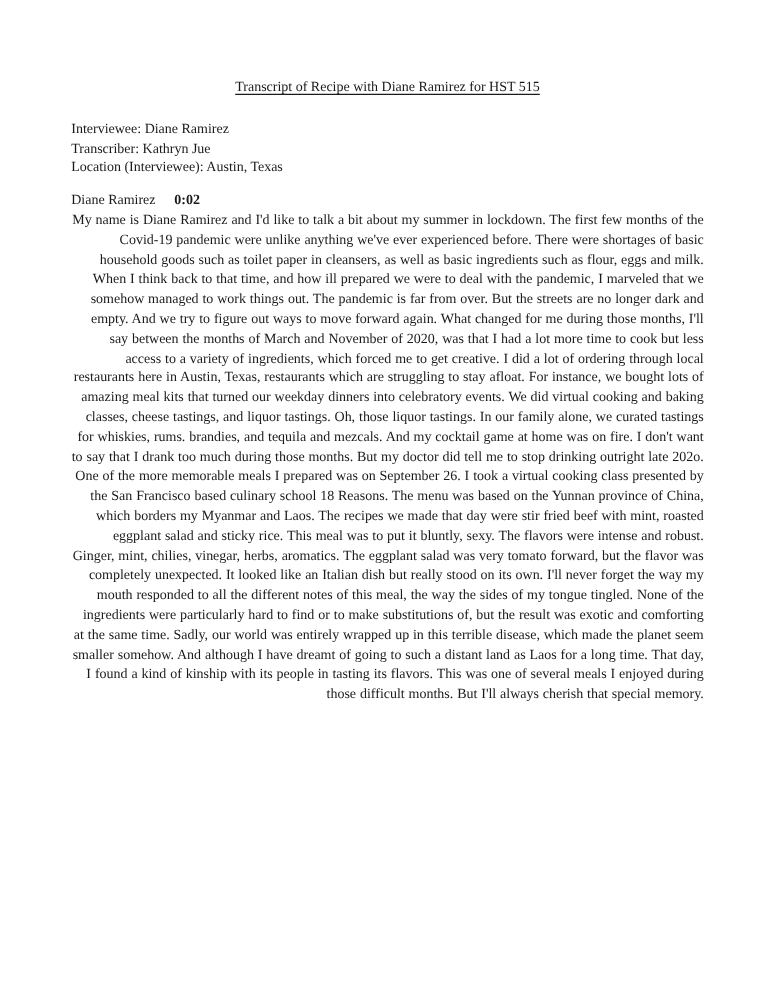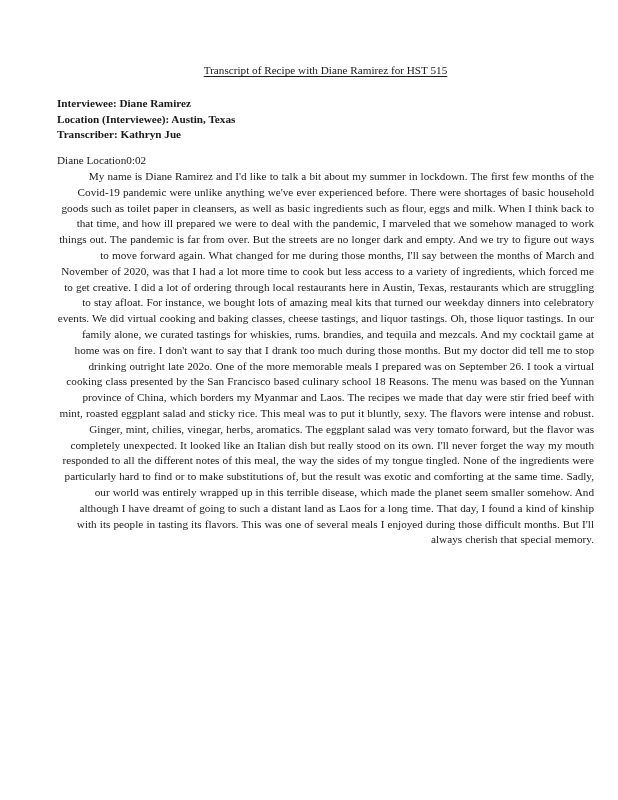--- a/index.html
+++ b/index.html
@@ -10,66 +10,66 @@
   body {
     width: 618px;
     height: 800px;
     overflow: hidden;
   }
   .page {
     box-sizing: border-box;
     width: 618px;
     height: 691px;
     background: #ffffff;
-    padding: 63px 24px 0 57px;
+    padding: 63px 55px 0 57px;
     font-family: "Liberation Serif", "DejaVu Serif", serif;
     font-size: 11.2px;
     line-height: 15.8px;
     color: #1a1a1a;
   }
   .title {
     margin: 0 0 17px 0;
     font-size: 11.2px;
     font-weight: normal;
     line-height: 15.8px;
     text-align: center;
     text-decoration: underline;
     text-underline-offset: 2px;
   }
   .meta-block {
     margin: 0;
   }
   .meta-line {
     margin: 0;
-    font-weight: bold;
   }
   .speaker-line {
     margin-top: 10px;
   }
   .speaker-timestamp {
-    margin-left: 0;
+    margin-left: 15px;
+    font-weight: bold;
   }
   .body-text {
     margin: 0;
     text-align: right;
     word-spacing: 0.3px;
   }
 </style>
 </head>
 <body>
 
 <div class="page">
 
   <h1 class="title">Transcript of Recipe with Diane Ramirez for HST 515</h1>
 
   <div class="meta-block">
     <div class="meta-line">Interviewee: Diane Ramirez</div>
+    <div class="meta-line">Transcriber: Kathryn Jue</div>
     <div class="meta-line">Location (Interviewee): Austin, Texas</div>
-    <div class="meta-line">Transcriber: Kathryn Jue</div>
   </div>
 
   <div class="speaker-line">
-    <span>Diane Location</span><span class="speaker-timestamp">0:02</span>
+    <span>Diane Ramirez</span><span class="speaker-timestamp">0:02</span>
   </div>
 
   <p class="body-text">My name is Diane Ramirez and I'd like to talk a bit about my summer in lockdown. The first few months of the Covid-19 pandemic were unlike anything we've ever experienced before. There were shortages of basic household goods such as toilet paper in cleansers, as well as basic ingredients such as flour, eggs and milk. When I think back to that time, and how ill prepared we were to deal with the pandemic, I marveled that we somehow managed to work things out. The pandemic is far from over. But the streets are no longer dark and empty. And we try to figure out ways to move forward again. What changed for me during those months, I'll say between the months of March and November of 2020, was that I had a lot more time to cook but less access to a variety of ingredients, which forced me to get creative. I did a lot of ordering through local restaurants here in Austin, Texas, restaurants which are struggling to stay afloat. For instance, we bought lots of amazing meal kits that turned our weekday dinners into celebratory events. We did virtual cooking and baking classes, cheese tastings, and liquor tastings. Oh, those liquor tastings. In our family alone, we curated tastings for whiskies, rums. brandies, and tequila and mezcals. And my cocktail game at home was on fire. I don't want to say that I drank too much during those months. But my doctor did tell me to stop drinking outright late 202o. One of the more memorable meals I prepared was on September 26. I took a virtual cooking class presented by the San Francisco based culinary school 18 Reasons. The menu was based on the Yunnan province of China, which borders my Myanmar and Laos. The recipes we made that day were stir fried beef with mint, roasted eggplant salad and sticky rice. This meal was to put it bluntly, sexy. The flavors were intense and robust. Ginger, mint, chilies, vinegar, herbs, aromatics. The eggplant salad was very tomato forward, but the flavor was completely unexpected. It looked like an Italian dish but really stood on its own. I'll never forget the way my mouth responded to all the different notes of this meal, the way the sides of my tongue tingled. None of the ingredients were particularly hard to find or to make substitutions of, but the result was exotic and comforting at the same time. Sadly, our world was entirely wrapped up in this terrible disease, which made the planet seem smaller somehow. And although I have dreamt of going to such a distant land as Laos for a long time. That day, I found a kind of kinship with its people in tasting its flavors. This was one of several meals I enjoyed during those difficult months. But I'll always cherish that special memory.</p>
 
 </div>
 
 </body></html>

